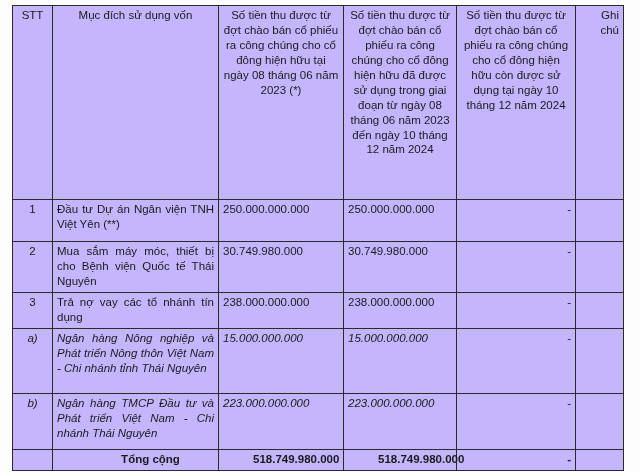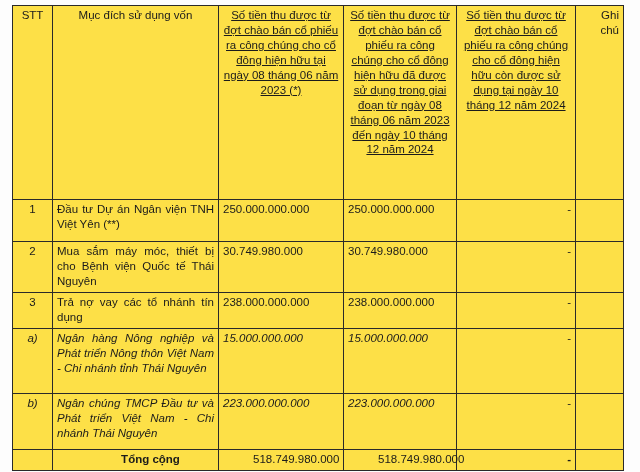--- a/index.html
+++ b/index.html
@@ -22,21 +22,21 @@
     height: 472px;
     background: #fdfdfd;
   }
   table.fund-table {
     position: absolute;
     left: 12px;
     top: 5px;
     width: 611px;
     border-collapse: collapse;
     table-layout: fixed;
-    background: #fde047;
+    background: #c4b5fd;
   }
   table.fund-table td,
   table.fund-table th {
     border: 1px solid #2a2a2a;
     padding: 2px 4px 3px 4px;
     vertical-align: top;
     font-size: 11.5px;
     line-height: 1.30;
     font-weight: normal;
   }
@@ -59,21 +59,20 @@
   }
   th.h-stt, th.h-purp {
     white-space: nowrap;
   }
   th.h-note {
     text-align: right;
   }
   th.h-wrap {
     word-break: break-word;
     hyphens: none;
-    text-decoration: underline;
   }
 
   
   td.idx {
     text-align: center;
     vertical-align: top;
   }
   td.purpose {
     text-align: justify;
     text-align-last: left;
@@ -102,21 +101,21 @@
   
   tr.total td {
     font-weight: bold;
     padding-left: 34px;
   }
   tr.total td.total-label {
     text-align: center;
     text-align-last: center;
   }
   tr.total td.num {
-    font-weight: normal;
+    font-weight: bold;
     margin-top: 16px;
   }
 
   
   tr.r1 td { height: 36px; }
   tr.r2 td { height: 45px; }
   tr.r3 td { height: 25px; }
   tr.ra td { height: 59px; }
   tr.rb td { height: 50px; }
   tr.total td { height: 15px; }
@@ -181,21 +180,21 @@
         <td class="idx">a)</td>
         <td class="purpose">Ngân hàng Nông nghiệp và Phát triển Nông thôn Việt Nam - Chi nhánh tỉnh Thái Nguyên</td>
         <td class="num">15.000.000.000</td>
         <td class="num">15.000.000.000</td>
         <td class="dash">-</td>
         <td class="note"></td>
       </tr>
 
       <tr class="rb subrow">
         <td class="idx">b)</td>
-        <td class="purpose">Ngân chúng TMCP Đầu tư và Phát triển Việt Nam - Chi nhánh Thái Nguyên</td>
+        <td class="purpose">Ngân hàng TMCP Đầu tư và Phát triển Việt Nam - Chi nhánh Thái Nguyên</td>
         <td class="num">223.000.000.000</td>
         <td class="num">223.000.000.000</td>
         <td class="dash">-</td>
         <td class="note"></td>
       </tr>
 
       <tr class="total">
         <td class="idx"></td>
         <td class="total-label">Tổng cộng</td>
         <td class="num">518.749.980.000</td>

